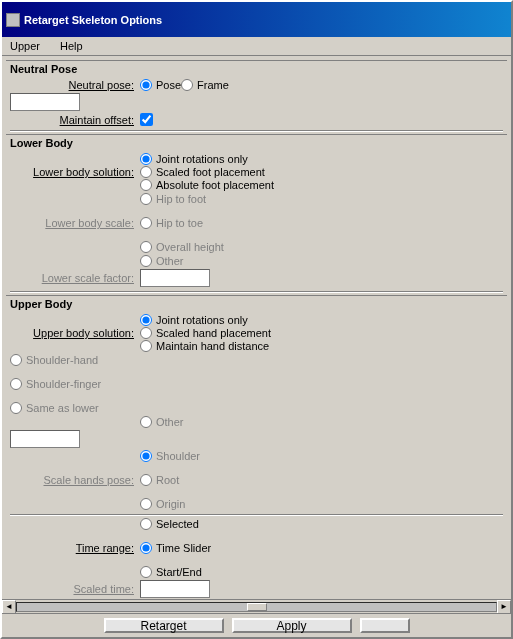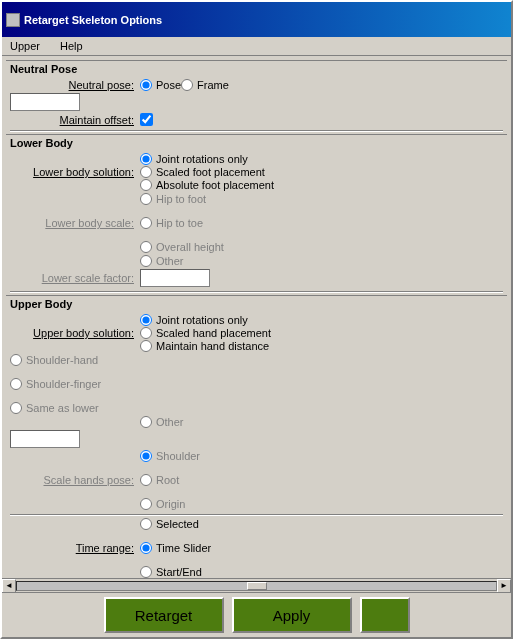--- a/index.html
+++ b/index.html
@@ -178,27 +178,27 @@
     .button-bar {
       display: flex;
       justify-content: center;
       gap: 8px;
       padding: 4px 8px;
       background: #d4d0c8;
       border-top: 1px solid #808080;
       flex-shrink: 0;
     }
     .btn {
-      height: 36px;
+      height: 15px;
       min-width: 120px;
-      background: #4d7c0f;
+      background: #e5e5e5;
       border: 2px solid #fff;
       border-right-color: #808080;
       border-bottom-color: #808080;
-      font-size: 15px;
+      font-size: 12px;
       font-family: 'MS Sans Serif', Arial, sans-serif;
       cursor: pointer;
       display: flex;
       align-items: center;
       justify-content: center;
     }
     .separator {
       border: none;
       border-top: 1px solid #808080;
       border-bottom: 1px solid #fff;

